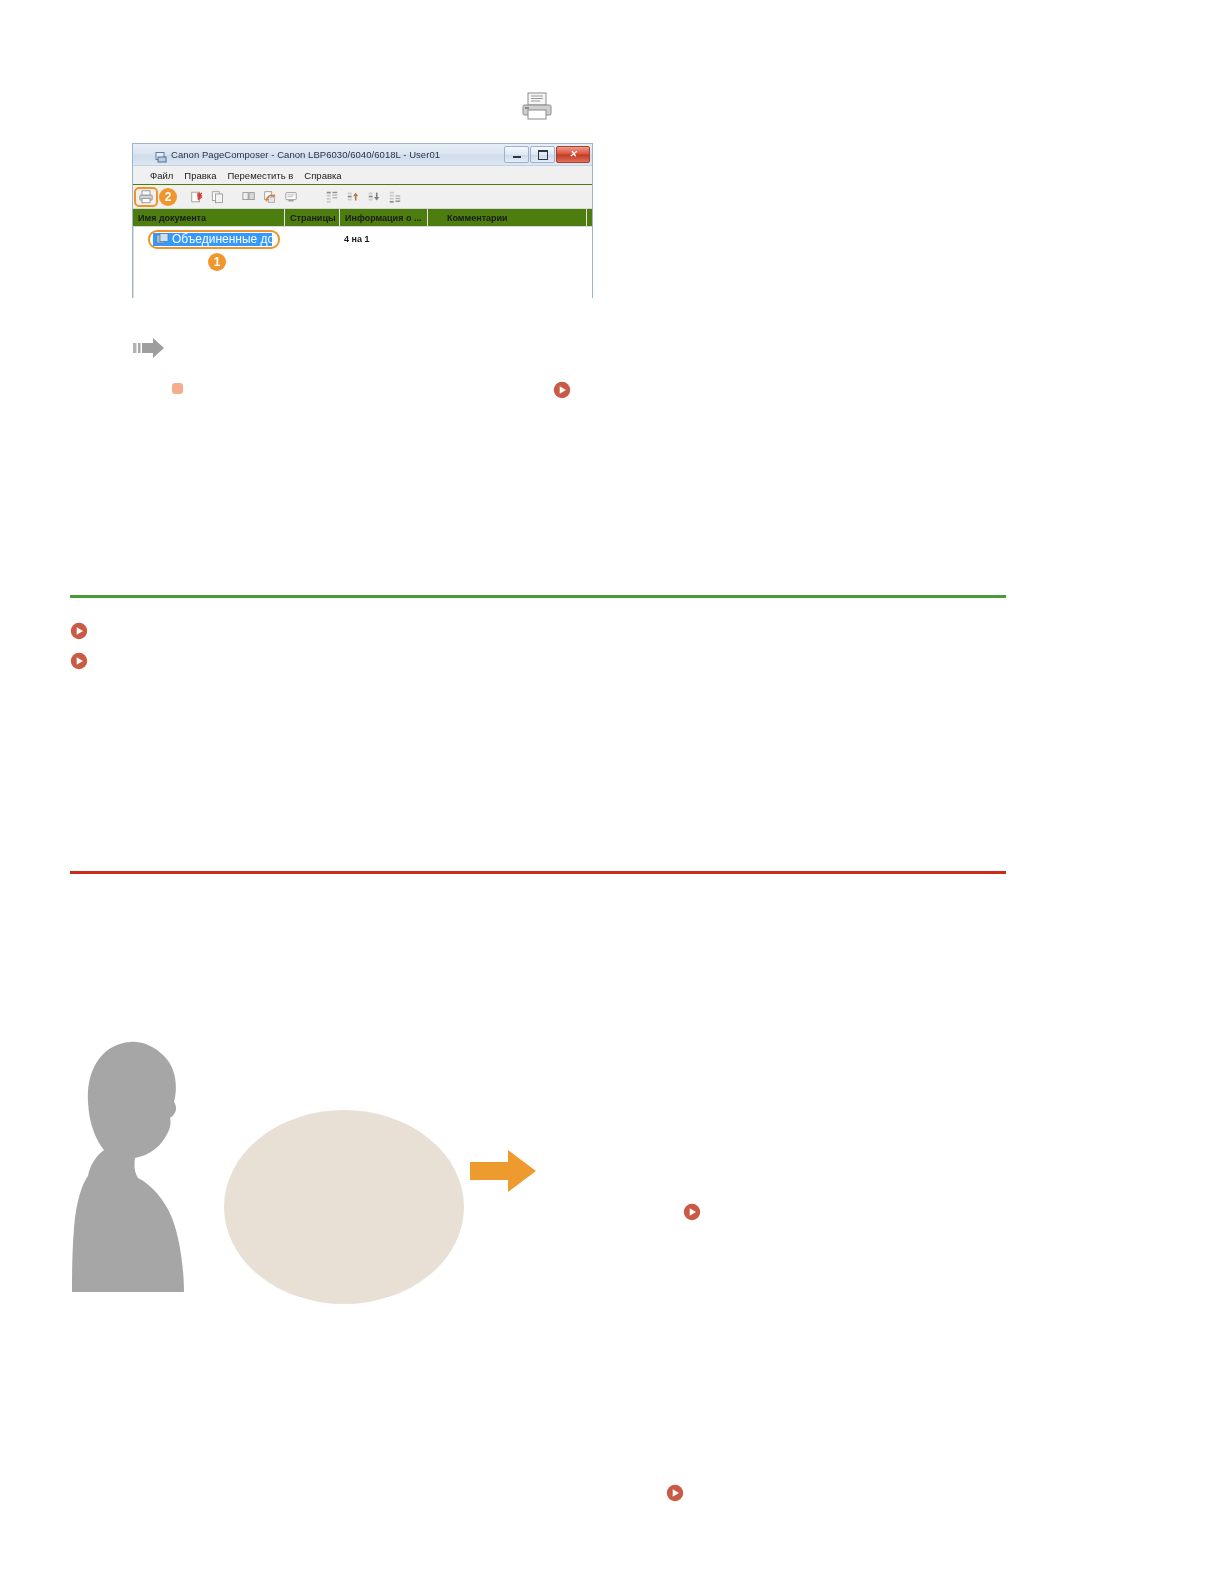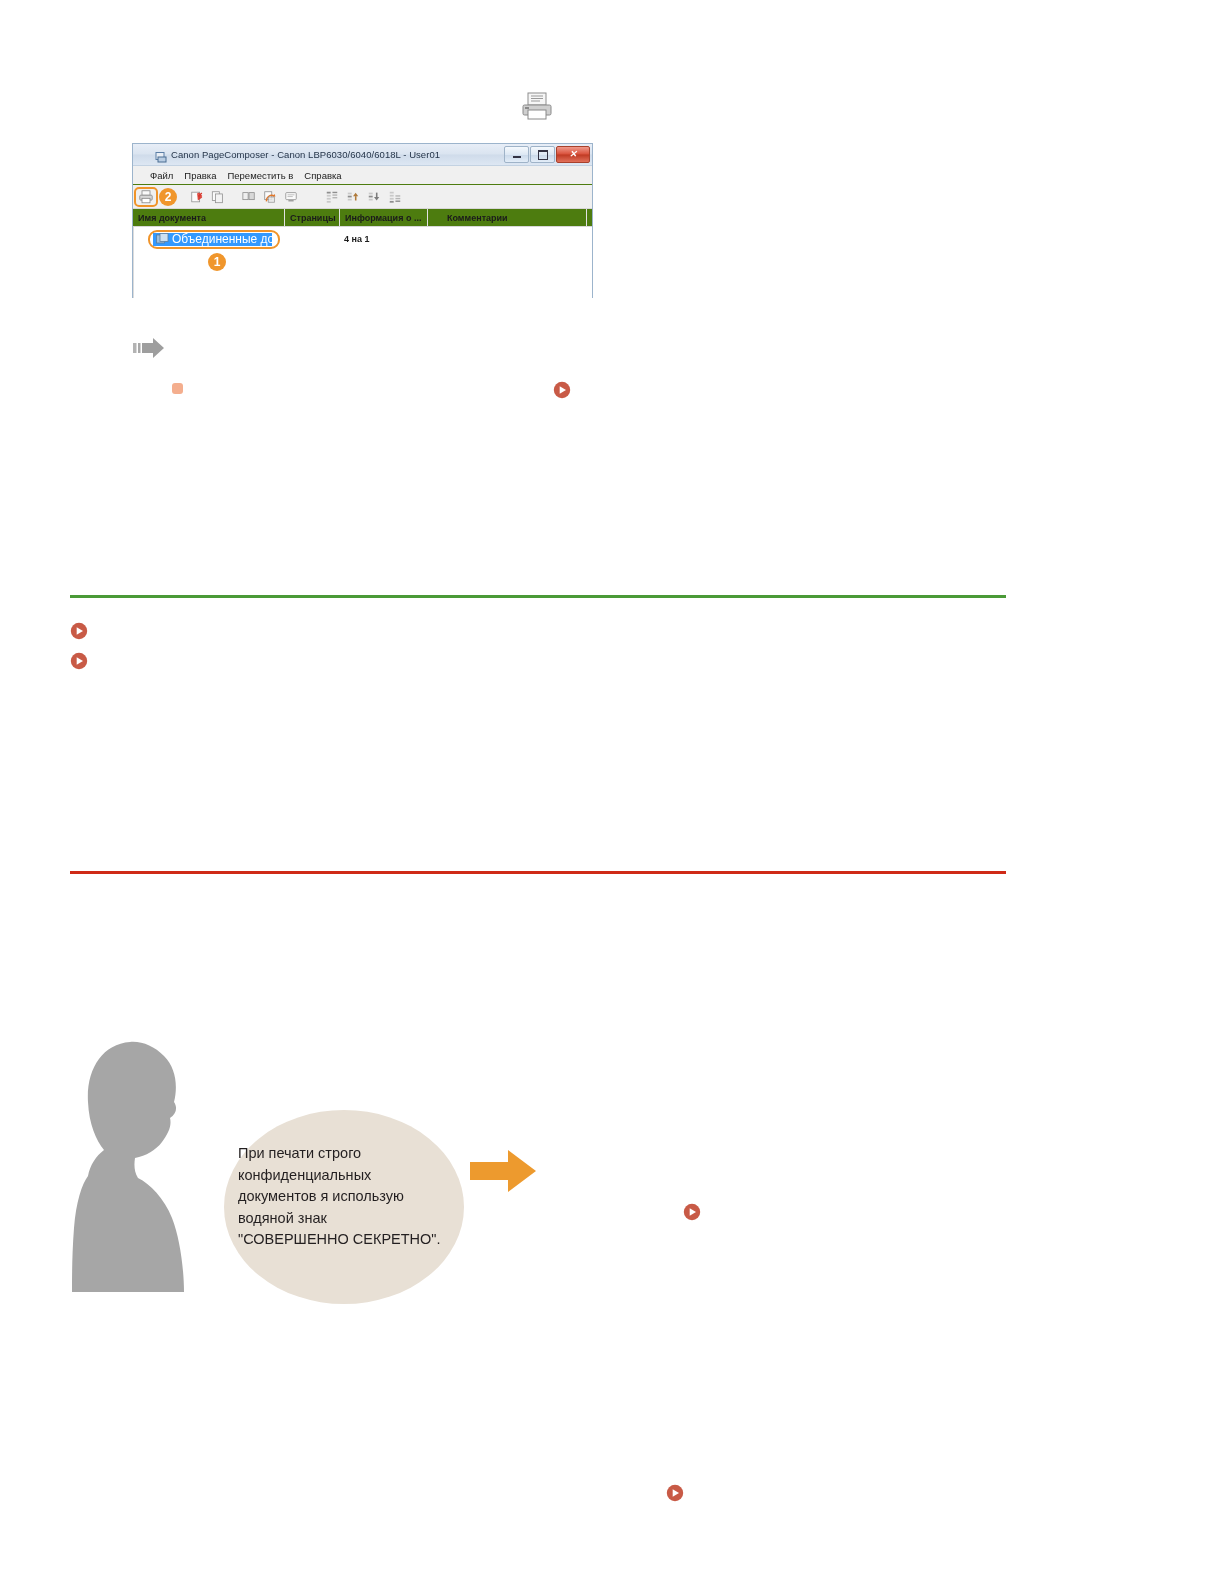--- a/index.html
+++ b/index.html
@@ -553,24 +553,19 @@
                C62 140, 62 132, 63 126
                C74 124, 84 118, 90 110
                C96 102, 100 94, 98 86
                C104 82, 106 76, 102 70
                C106 54, 104 36, 92 24
                C82 14, 70 9, 58 10 Z" fill="#a6a6a6"></path>
     </svg>
   </div>
 
   <div class="bubble"></div>
-  <div class="bubble-text">При печати строго
-конфиденциальных
-документов я использую
-водяной знак
-"СОВЕРШЕННО СЕКРЕТНО".</div>
 
   <div class="illus-arrow">
     <svg viewBox="0 0 66 46" width="66" height="46">
       <path d="M0 14 h38 v-12 l28 21 l-28 21 v-12 h-38 z" fill="#ed9a2e"></path>
     </svg>
   </div>
 </div>
 
 </body></html>

